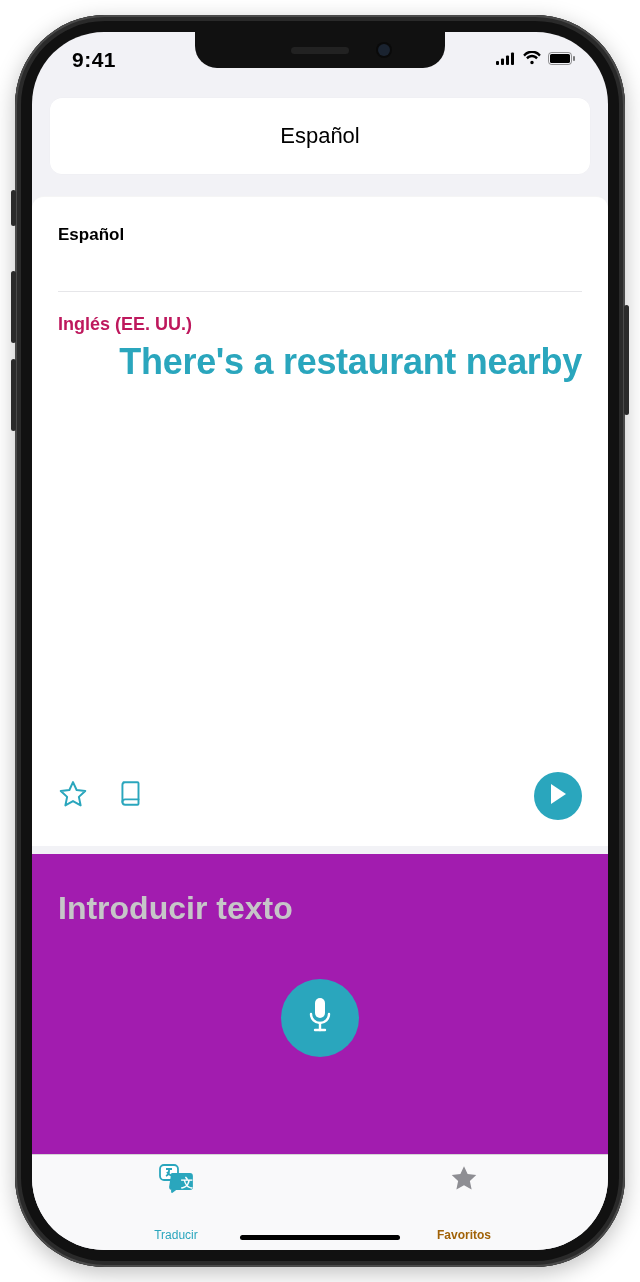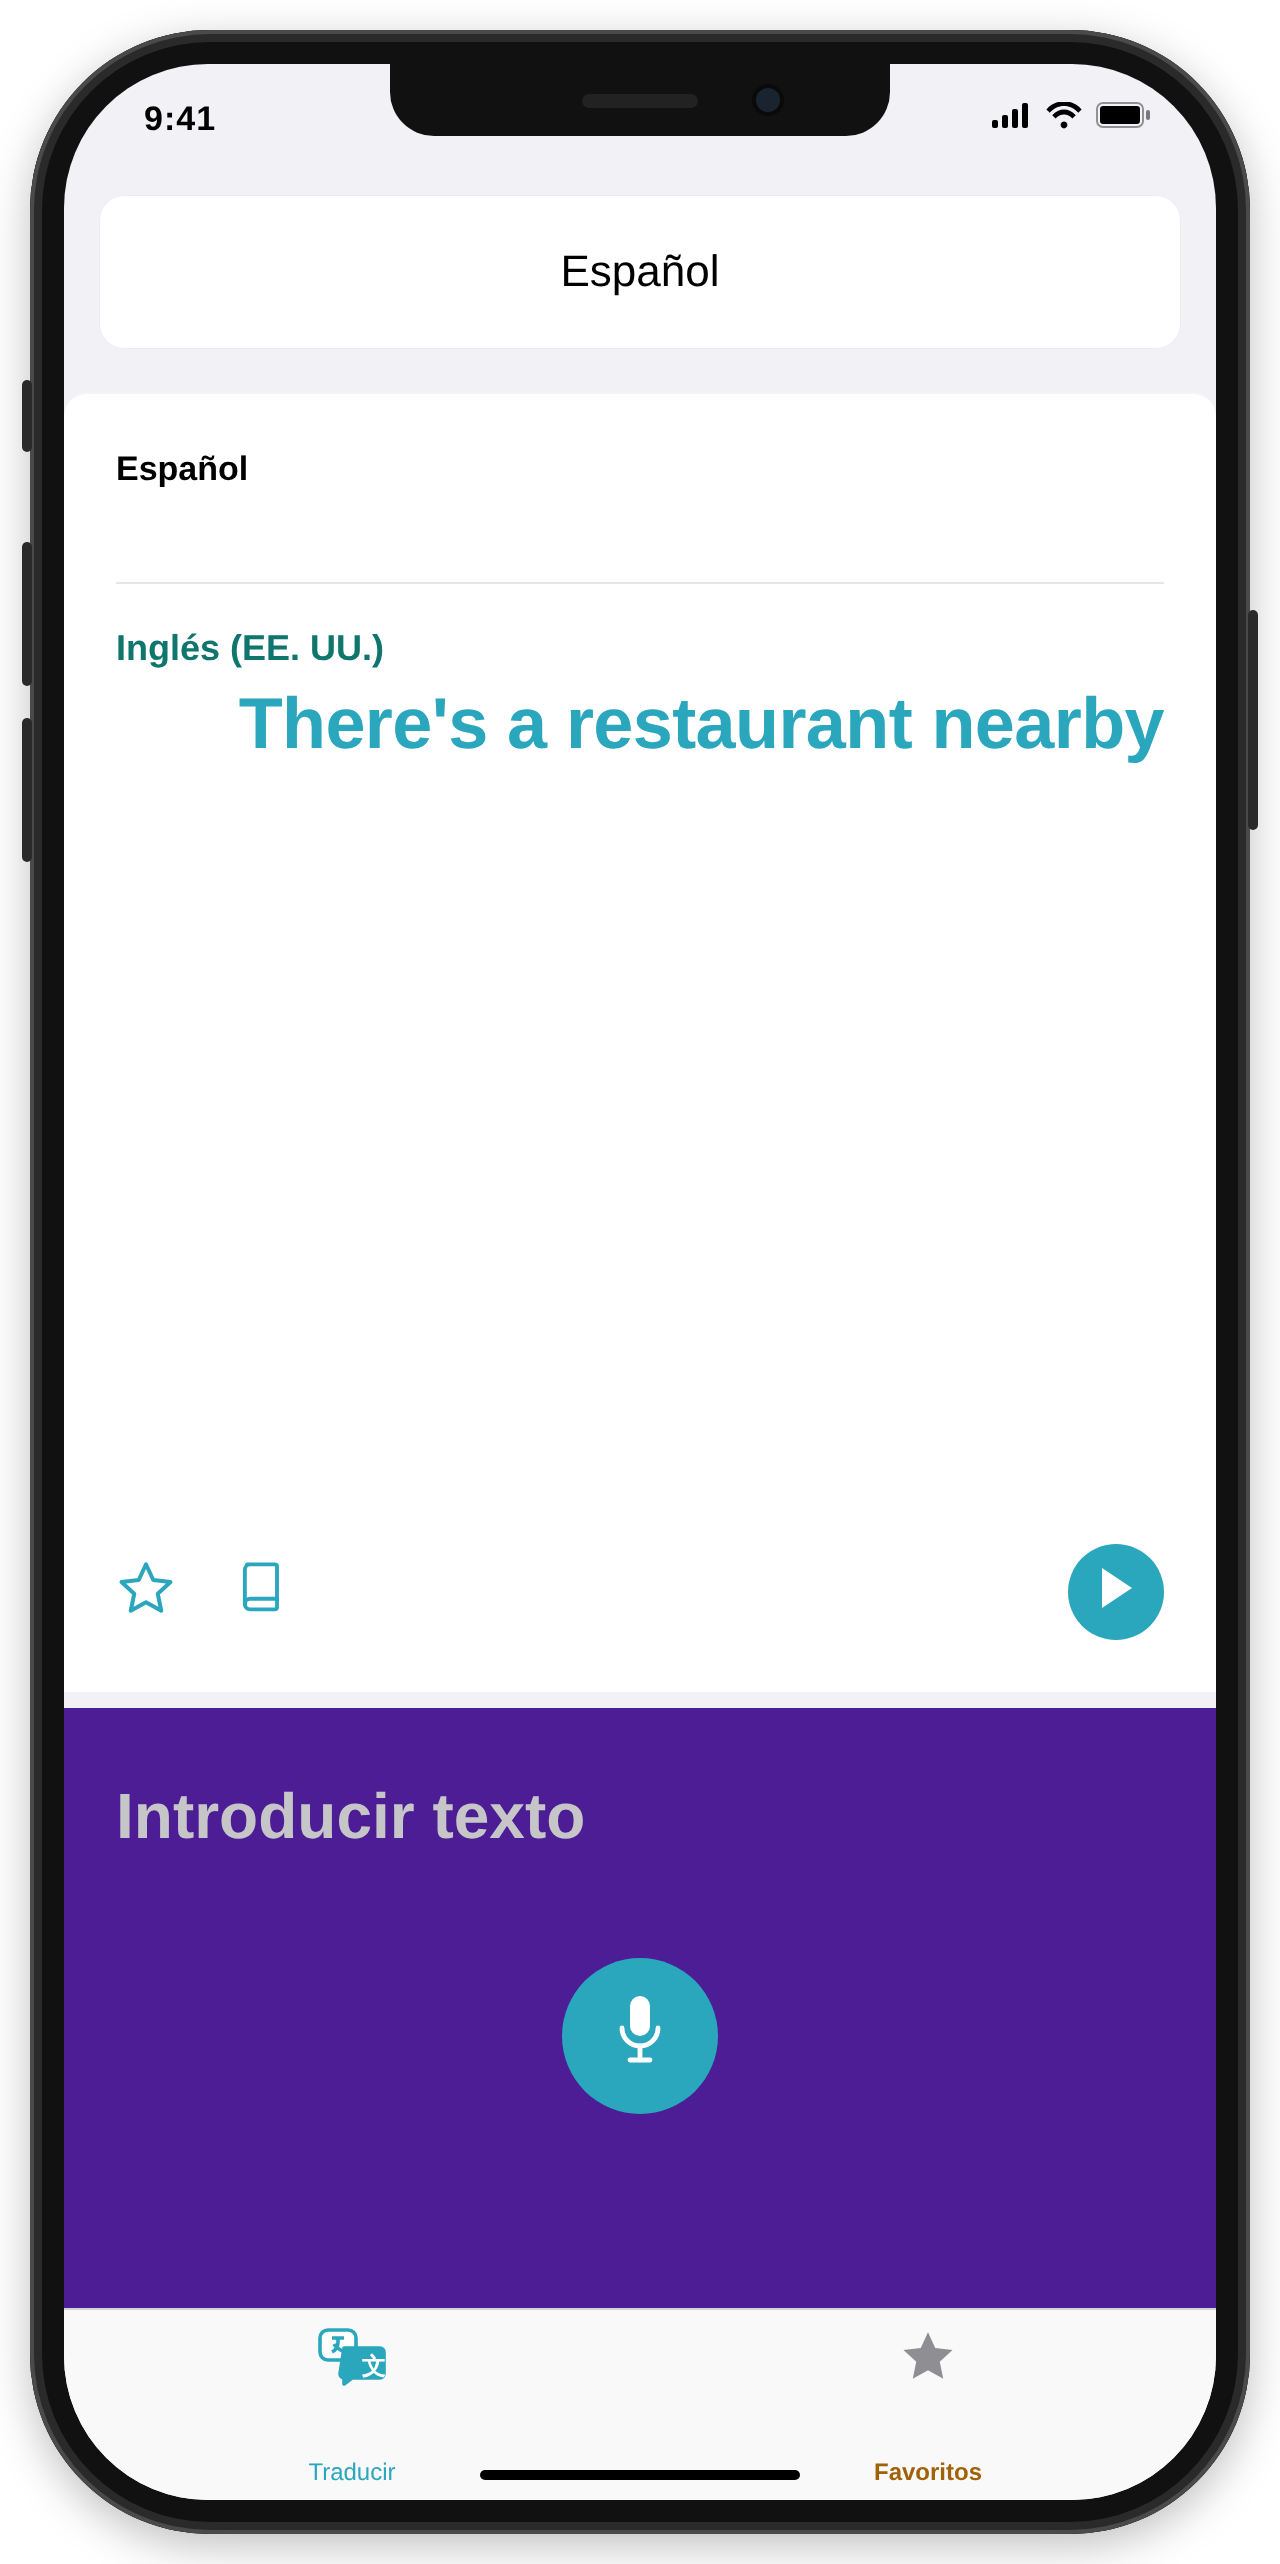--- a/index.html
+++ b/index.html
@@ -63,21 +63,21 @@
     
     .status-bar {
       height: 56px;
       display: flex;
       justify-content: space-between;
       align-items: center;
       padding: 0 32px 0 40px;
       position: relative;
       z-index: 10;
     }
-    .status-time { font-size: 17px; font-weight: 600; letter-spacing: .5px; }
+    .status-time { font-size: 21px; font-weight: 600; letter-spacing: .5px; }
     .status-icons { display:flex; align-items:center; gap:6px; }
 
     
     .lang-row {
       display: flex;
       gap: 12px;
       padding: 10px 18px 22px;
     }
     .lang-btn {
       flex: 1;
@@ -105,41 +105,41 @@
     }
     .card-top {
       padding: 28px 26px 18px;
     }
     .src-lang-label { font-size: 17px; font-weight: 600; color:#000; margin-bottom: 6px; }
     .src-text { font-size: 36px; line-height: 1.15; font-weight: 700; color:#000; letter-spacing:-.3px; }
     .divider { height: 1px; background: #e6e6e9; margin: 22px 26px 0; }
     .card-bottom {
       padding: 22px 26px 0;
     }
-    .tgt-lang-label { font-size: 18px; font-weight: 600; color:#0f766e; margin-bottom: 6px; }
+    .tgt-lang-label { font-size: 18px; font-weight: 600; color:#be185d; margin-bottom: 6px; }
     .tgt-text { font-size: 36px; line-height: 1.15; font-weight: 700; color:#2aa6bd; letter-spacing:-.3px;text-align:right; }
 
     .action-row {
       margin-top: auto;
       margin-bottom: 0;
       padding: 0 26px 26px;
       display: flex;
       align-items: center;
       gap: 30px;
     }
     .action-row .spacer { flex:1; }
     .icon-btn { color:#2aa6bd; display:flex; align-items:center; justify-content:center; }
     .play-btn {
       width: 48px; height: 48px; border-radius: 50%; background:#2aa6bd;
       color:#fff; display:flex; align-items:center; justify-content:center;
     }
 
     
     .input-zone {
-      background: #4c1d95;
+      background: #a21caf;
       border-top: 8px solid #f2f2f6;
       padding: 36px 26px 0;
       text-align: center;
       position: relative;
       height: 308px;
     }
     .input-placeholder { font-size: 32px; font-weight: 600; color:#c6c6c8; text-align:left; }
     .mic-btn {
       width: 78px; height:78px; border-radius:50%; background:#2aa6bd;
       color:#fff; display:flex; align-items:center; justify-content:center;

